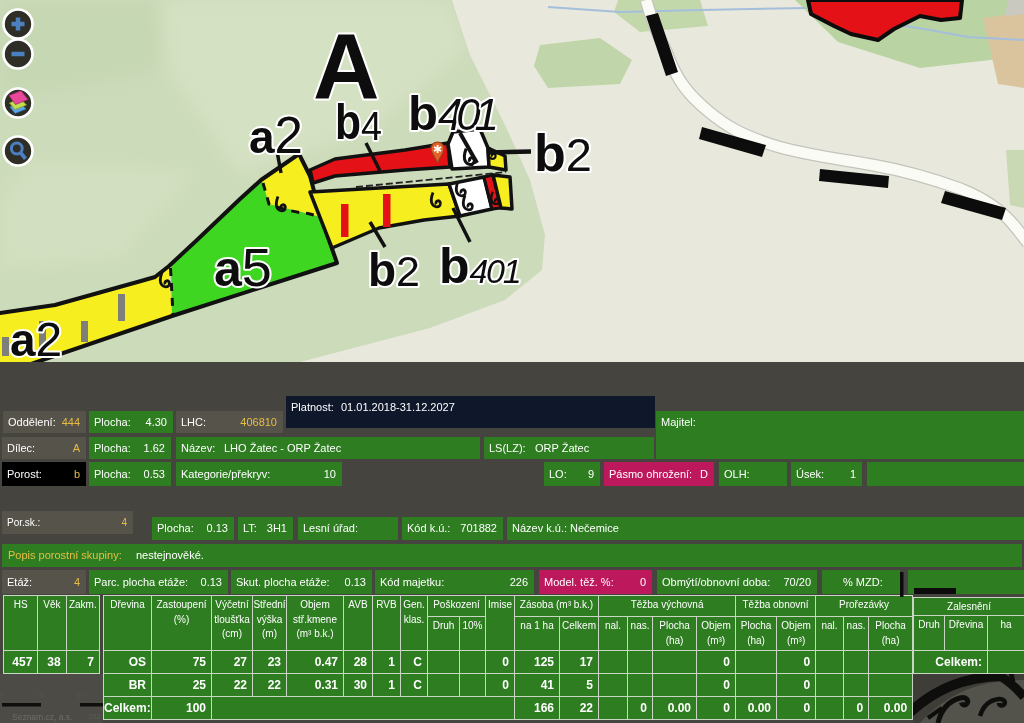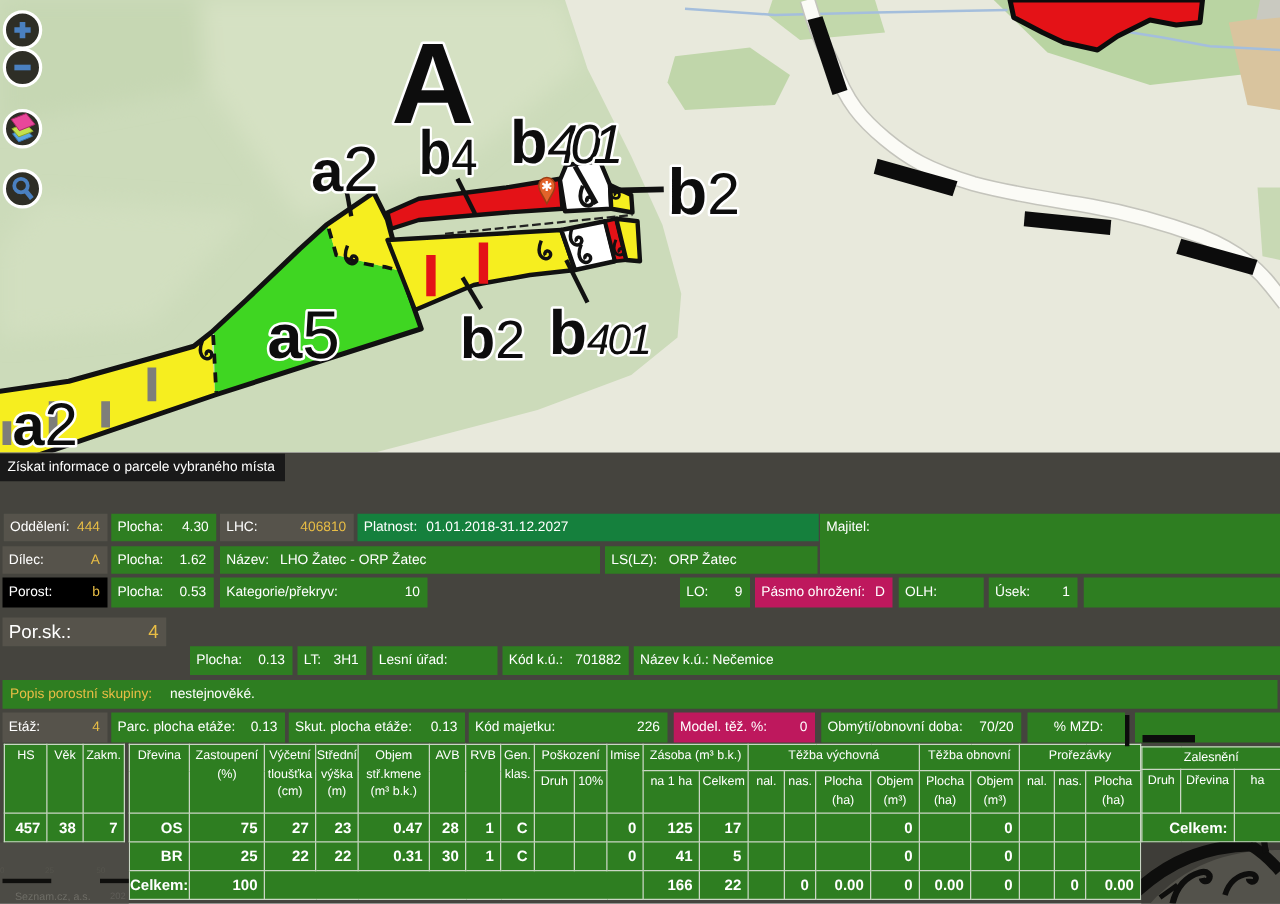--- a/index.html
+++ b/index.html
@@ -127,34 +127,33 @@
 <path d="M9.5,103 L20,98.5 L26.5,105 L15,109.5 Z" fill="#c2e04e" stroke="#8aa428"></path>
 <path d="M9,95.5 L21,90.8 L28,99.5 L15.5,104.5 Z" fill="#e8489a" stroke="#a82668"></path>
 </g>
 <circle cx="18" cy="151" r="14.5" fill="#2e2e26" stroke="#fff" stroke-width="2.6"></circle>
 <circle cx="16.8" cy="148.5" r="5.4" fill="none" stroke="#4a80c0" stroke-width="3"></circle>
 <line x1="20.8" y1="153" x2="25.5" y2="158.8" stroke="#4a80c0" stroke-width="3.8"></line>
 </g>
 </svg>
 
 <div id="ov"></div>
-<div id="tip">Získat informace o parcele vybraného místa</div>
 <div class="cl" style="left:3px;top:411px;width:83px;height:22px;background:#56534b;line-height:22px;font-size:11px">
       <span style="position:absolute;left:5px">Oddělení:</span>
       <span style="position:absolute;right:6px;font-weight:400;color:#e8bd45">444</span>
     </div>
 <div class="cl" style="left:89px;top:411px;width:84px;height:22px;background:#2e7e21;line-height:22px;font-size:11px">
       <span style="position:absolute;left:5px">Plocha:</span>
       <span style="position:absolute;right:6px;font-weight:400;color:#fff">4.30</span>
     </div>
 <div class="cl" style="left:176px;top:411px;width:107px;height:22px;background:#56534b;line-height:22px;font-size:11px">
       <span style="position:absolute;left:5px">LHC:</span>
       <span style="position:absolute;right:6px;font-weight:400;color:#e8bd45">406810</span>
     </div>
-<div class="cl" style="left:286px;top:411px;width:369px;height:22px;background:#15803d;line-height:22px;font-size:11px">
+<div class="cl" style="left:286px;top:396px;width:369px;height:32px;background:#0f172a;line-height:22px;font-size:11px">
       <span style="position:absolute;left:5px">Platnost:</span>
       <span style="position:absolute;left:55px;font-weight:400;color:#fff">01.01.2018-31.12.2027</span>
     </div>
 <div class="cl" style="left:656px;top:411px;width:368px;height:48px;background:#2e7e21;line-height:22px;font-size:11px">
       <span style="position:absolute;left:5px">Majitel:</span>
     </div>
 <div class="cl" style="left:2px;top:437px;width:84px;height:22px;background:#56534b;line-height:22px;font-size:11px">
       <span style="position:absolute;left:5px">Dílec:</span>
       <span style="position:absolute;right:6px;font-weight:400;color:#e8bd45">A</span>
     </div>
@@ -191,21 +190,21 @@
       <span style="position:absolute;right:6px;font-weight:400;color:#fff">D</span>
     </div>
 <div class="cl" style="left:719px;top:462px;width:68px;height:24px;background:#2e7e21;line-height:24px;font-size:11px">
       <span style="position:absolute;left:5px">OLH:</span>
     </div>
 <div class="cl" style="left:791px;top:462px;width:71px;height:24px;background:#2e7e21;line-height:24px;font-size:11px">
       <span style="position:absolute;left:5px">Úsek:</span>
       <span style="position:absolute;right:6px;font-weight:400;color:#fff">1</span>
     </div>
 <div class="cl" style="left:867px;top:462px;width:157px;height:24px;background:#2e7e21;line-height:24px;font-size:11px"></div>
-<div class="cl" style="left:2px;top:494px;width:131px;height:23px;background:#56534b;line-height:23px;font-size:15px">
+<div class="cl" style="left:2px;top:511px;width:131px;height:23px;background:#56534b;line-height:23px;font-size:10px">
       <span style="position:absolute;left:5px">Por.sk.:</span>
       <span style="position:absolute;right:6px;font-weight:400;color:#e8bd45">4</span>
     </div>
 <div class="cl" style="left:152px;top:517px;width:82px;height:23px;background:#2e7e21;line-height:23px;font-size:11px">
       <span style="position:absolute;left:5px">Plocha:</span>
       <span style="position:absolute;right:6px;font-weight:400;color:#fff">0.13</span>
     </div>
 <div class="cl" style="left:238px;top:517px;width:55px;height:23px;background:#2e7e21;line-height:23px;font-size:11px">
       <span style="position:absolute;left:5px">LT:</span>
       <span style="position:absolute;right:6px;font-weight:400;color:#fff">3H1</span>

